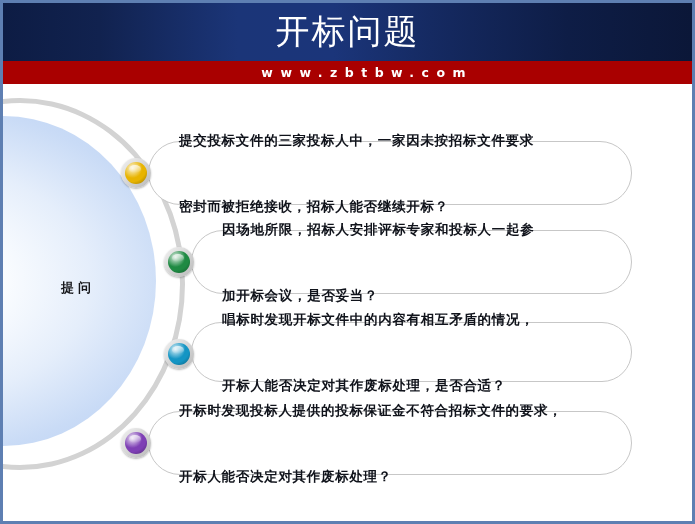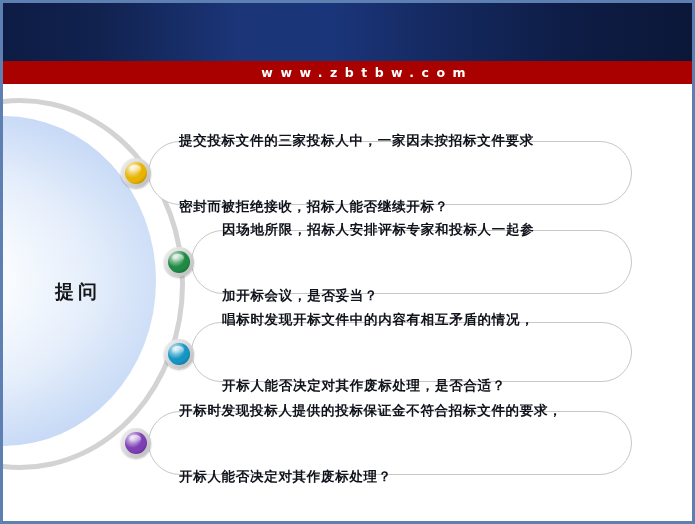--- a/index.html
+++ b/index.html
@@ -110,21 +110,21 @@
         #c9dbf6 76%,
         #b8cff2 100%);
   }
   #hub-label {
     position: absolute;
     left: 10px;
     top: 195px;
     width: 130px;
     text-align: center;
     color: #15161a;
-    font-size: 19px;
+    font-size: 13px;
     font-weight: bold;
     letter-spacing: 4px;
     font-family: "DejaVu Serif", "Liberation Serif", serif;
   }
 
   
   .bubble {
     position: absolute;
     box-sizing: border-box;
     background: #ffffff;
@@ -183,20 +183,21 @@
   .node-2 { left: 161px; top: 163px; }
   .node-3 { left: 161px; top: 255px; }
   .node-4 { left: 118px; top: 344px; }
 </style>
 </head>
 <body>
 
 <div id="slide">
 
   <div id="header-band"></div>
+  <div id="slide-title">开标问题</div>
 
   <div id="url-band"></div>
   <div id="url-text">www.zbtbw.com</div>
 
   <div id="body-area">
 
     <div id="outer-ellipse"></div>
     <div id="inner-ellipse"></div>
     <div id="hub-label">提问</div>
 

